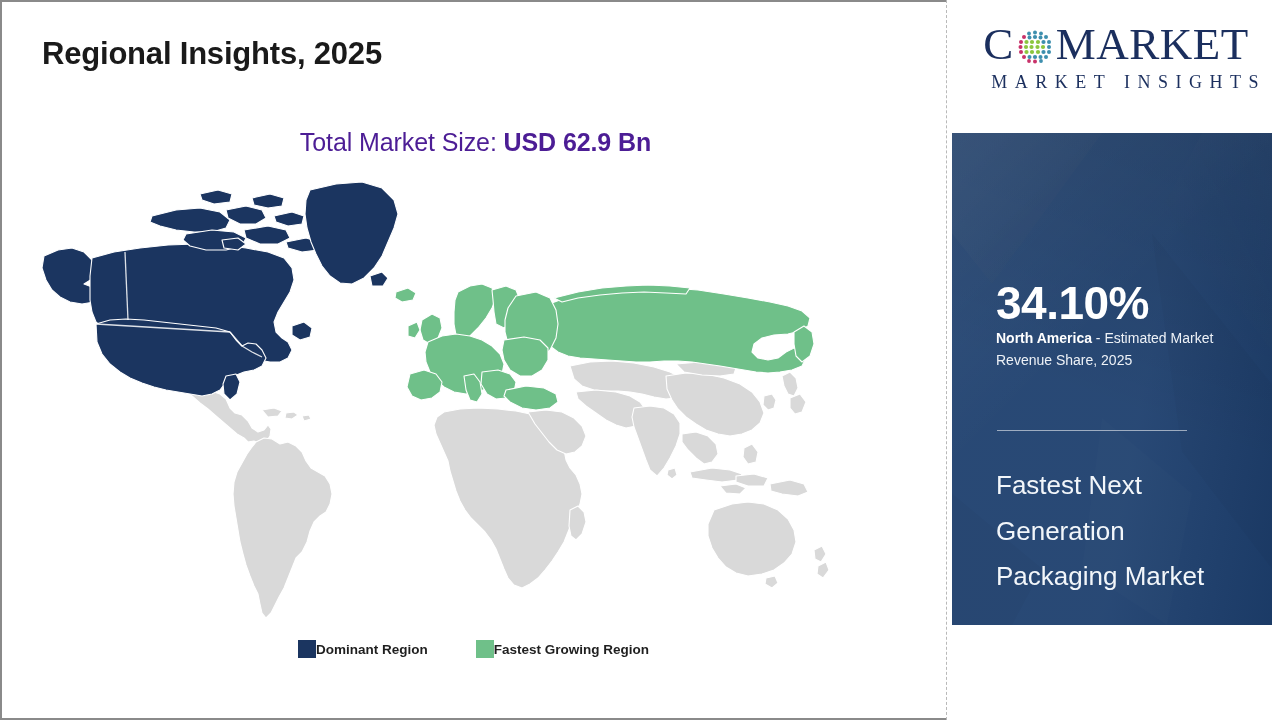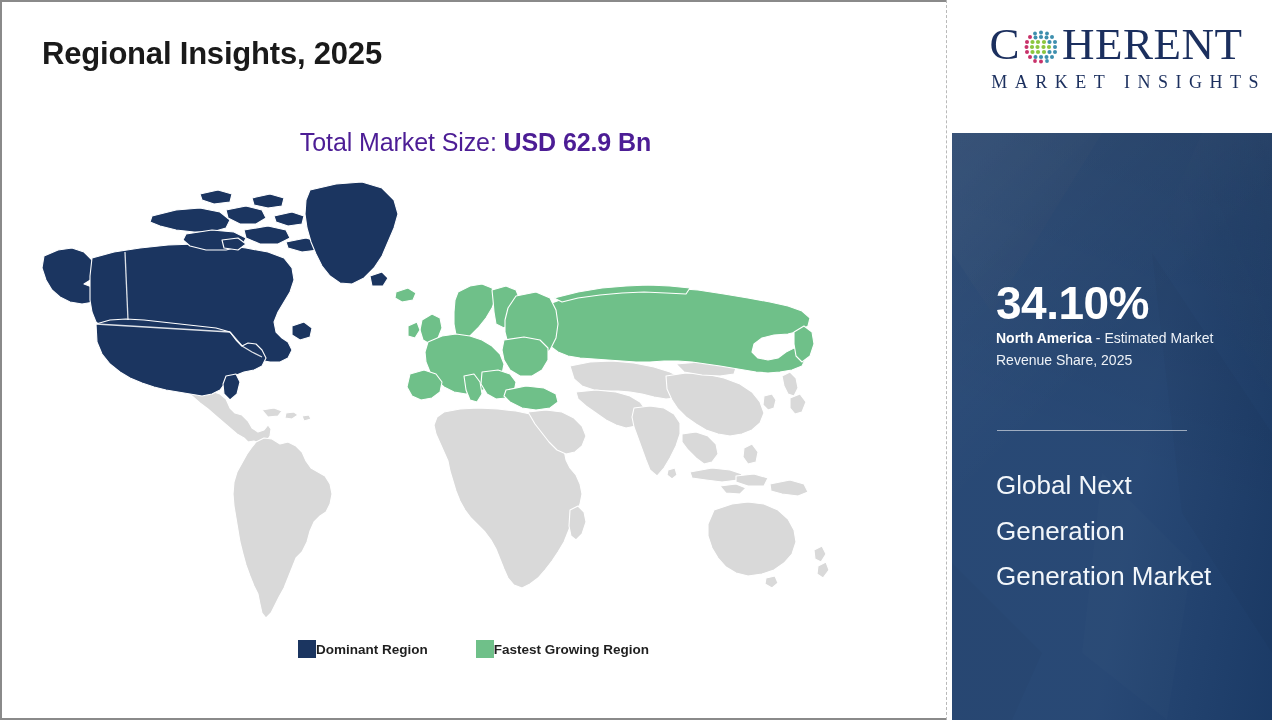--- a/index.html
+++ b/index.html
@@ -74,21 +74,21 @@
   }
   .logo-globe{ width:40px; height:40px; margin:0 1px; position:relative; top:2px; }
   .logo-bottom{
     margin-top:5px; text-align:right;
     font-family:"Liberation Serif", serif;
     font-size:18px; color:#1b2f5e; letter-spacing:7.5px;
     padding-left:7px;
   }
 
   .blue-panel{
-    position:absolute; left:952px; top:133px; width:320px; height:587px;
+    position:absolute; left:952px; top:133px; width:320px; height:492px;
     background:#1d3f6e;
     background-image:
       linear-gradient(135deg, rgba(255,255,255,0.055) 0%, rgba(255,255,255,0) 42%),
       linear-gradient(200deg, rgba(0,0,0,0.12) 0%, rgba(0,0,0,0) 55%),
       linear-gradient(100deg, rgba(255,255,255,0.05) 58%, rgba(0,0,0,0.07) 100%);
     overflow:hidden;
   }
   .blue-panel .texture{
     position:absolute; inset:0; opacity:.5;
   }
@@ -303,21 +303,21 @@
               <circle cx="14.5" cy="30" r="2.0" fill="#3e8fae"></circle>
               <circle cx="20" cy="30" r="2.1" fill="#3e8fae"></circle>
               <circle cx="25.5" cy="30" r="2.0" fill="#3e8fae"></circle>
               <circle cx="31" cy="30" r="2.0" fill="#3e8fae"></circle>
               <circle cx="14" cy="34" r="1.9" fill="#c8326a"></circle>
               <circle cx="20" cy="34.5" r="2.0" fill="#c8326a"></circle>
               <circle cx="26" cy="34" r="1.9" fill="#3e8fae"></circle>
             </g>
           </svg>
         </span>
-        <span>HERENT</span>
+        <span>MARKET</span>
       </div>
       <div class="logo-bottom">MARKET INSIGHTS</div>
     </div>
   </div>
 
   <div class="blue-panel">
     <div class="texture">
       <svg viewBox="0 0 320 587" preserveAspectRatio="none" xmlns="http://www.w3.org/2000/svg">
         <defs>
           <linearGradient id="g1" x1="0" y1="0" x2="1" y2="1">
@@ -338,16 +338,16 @@
     </div>
 
     <div class="pct">34.10%</div>
 
     <div class="pct-desc">
       <span class="reg-bold">North America</span><span> - Estimated Market Revenue Share, 2025</span>
     </div>
 
     <div class="hr-rule"></div>
 
-    <div class="market-name">Global Next Generation Generation Market</div>
+    <div class="market-name">Fastest Next Generation Packaging Market</div>
   </div>
 
 </div>
 
 </body></html>

